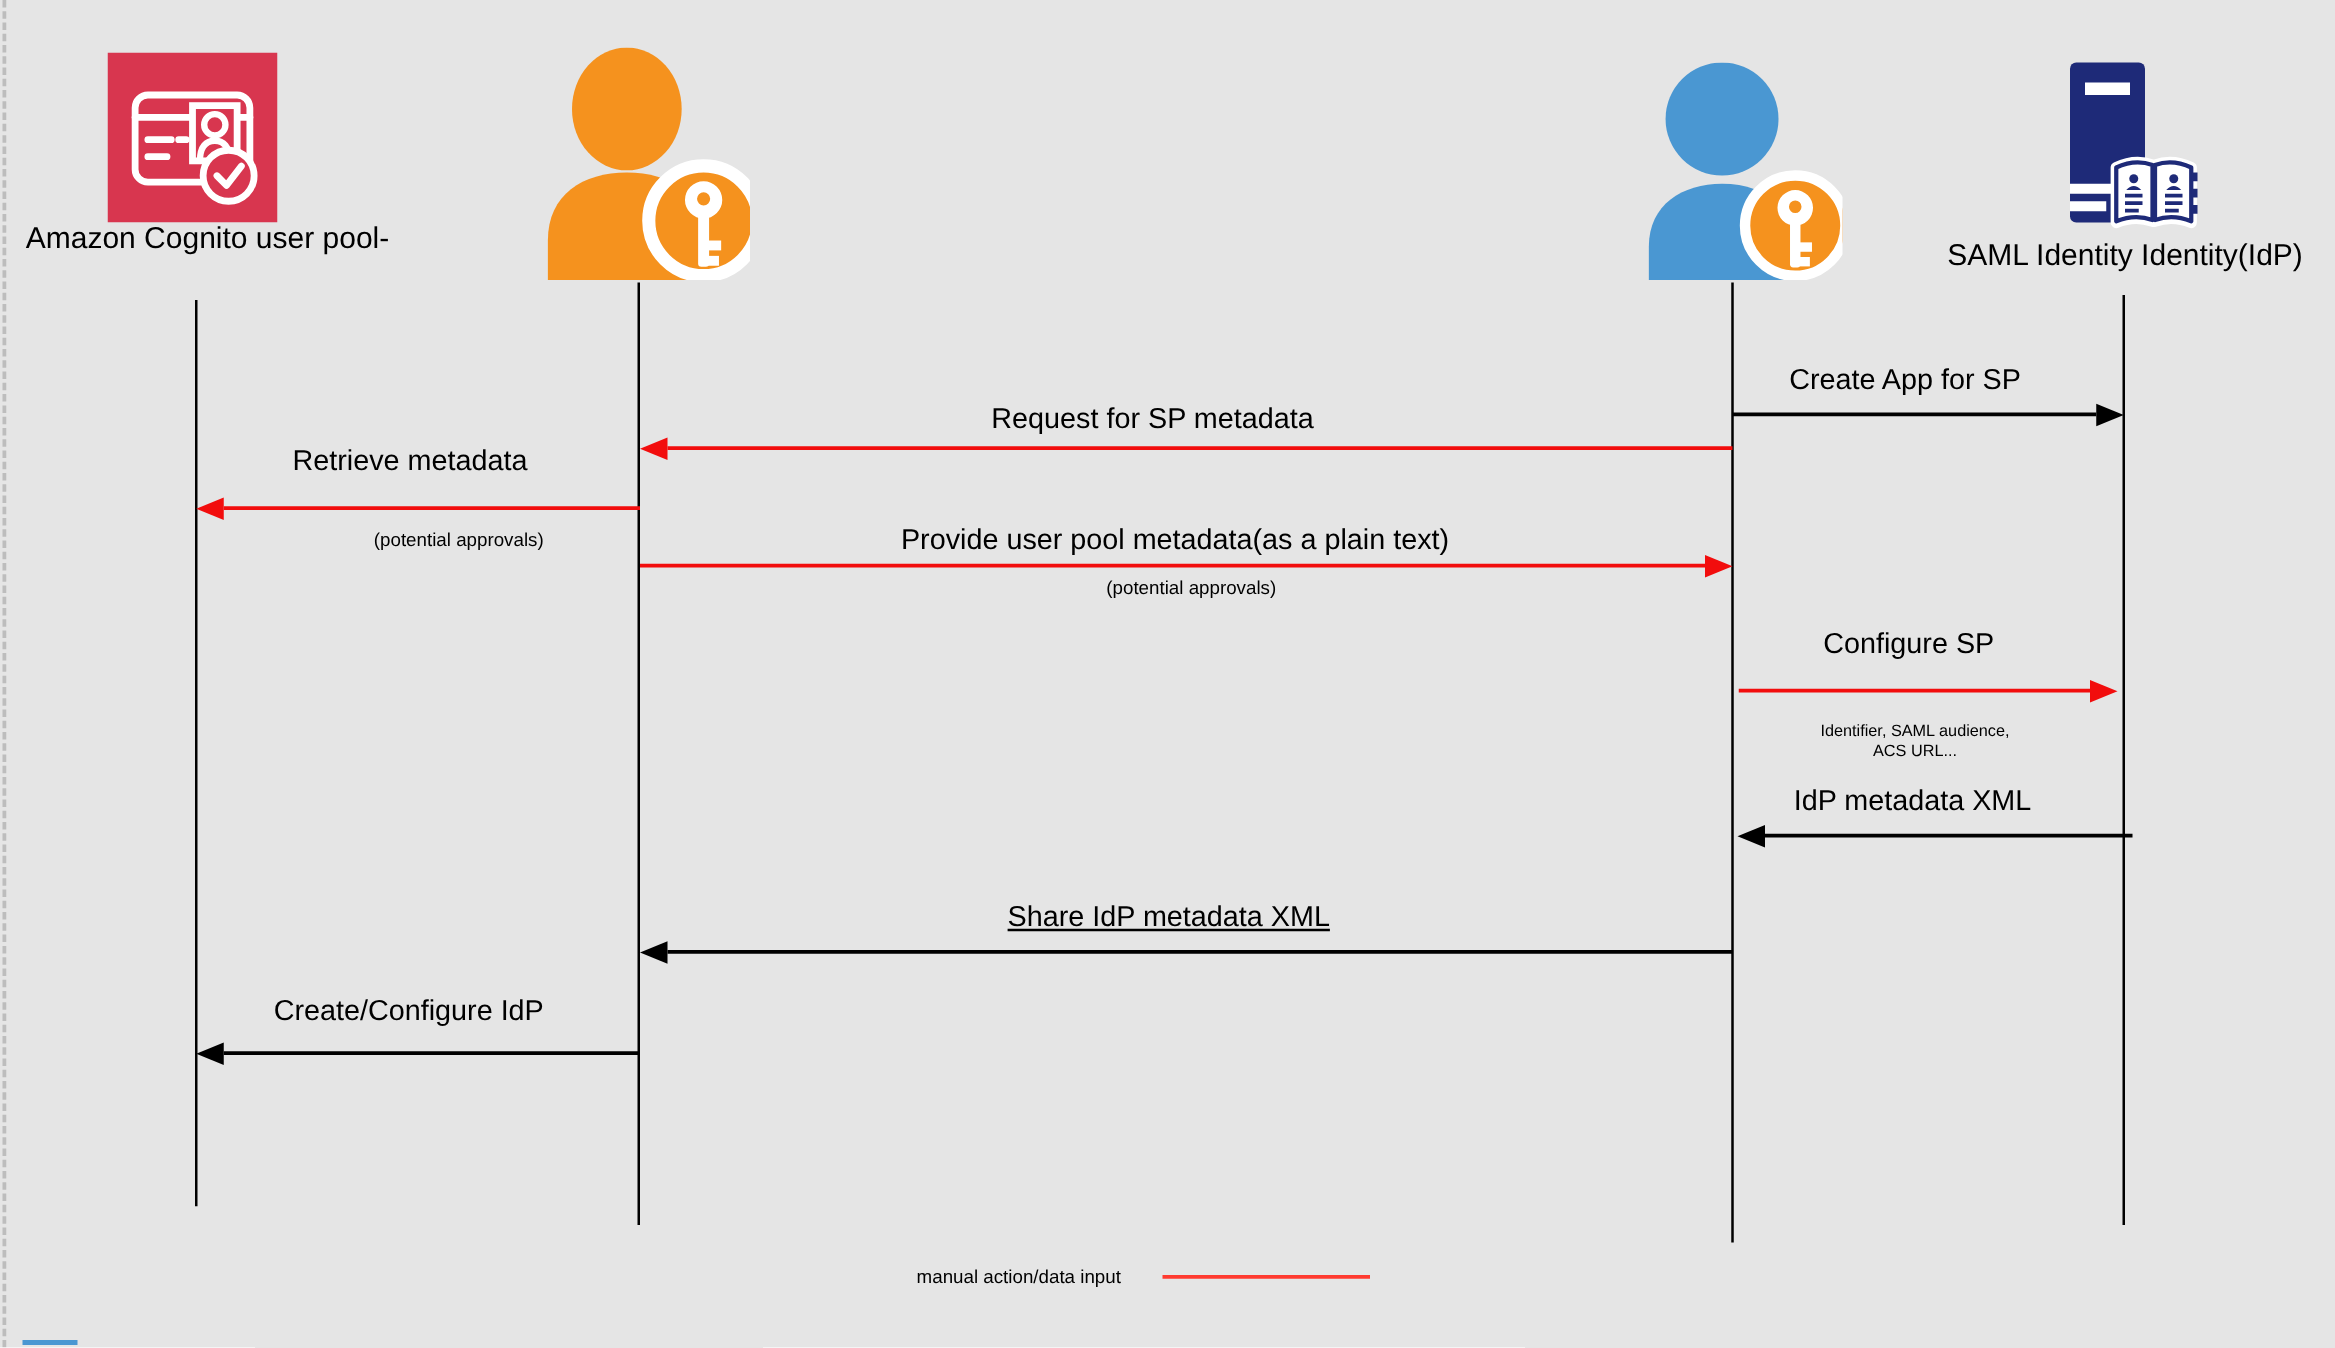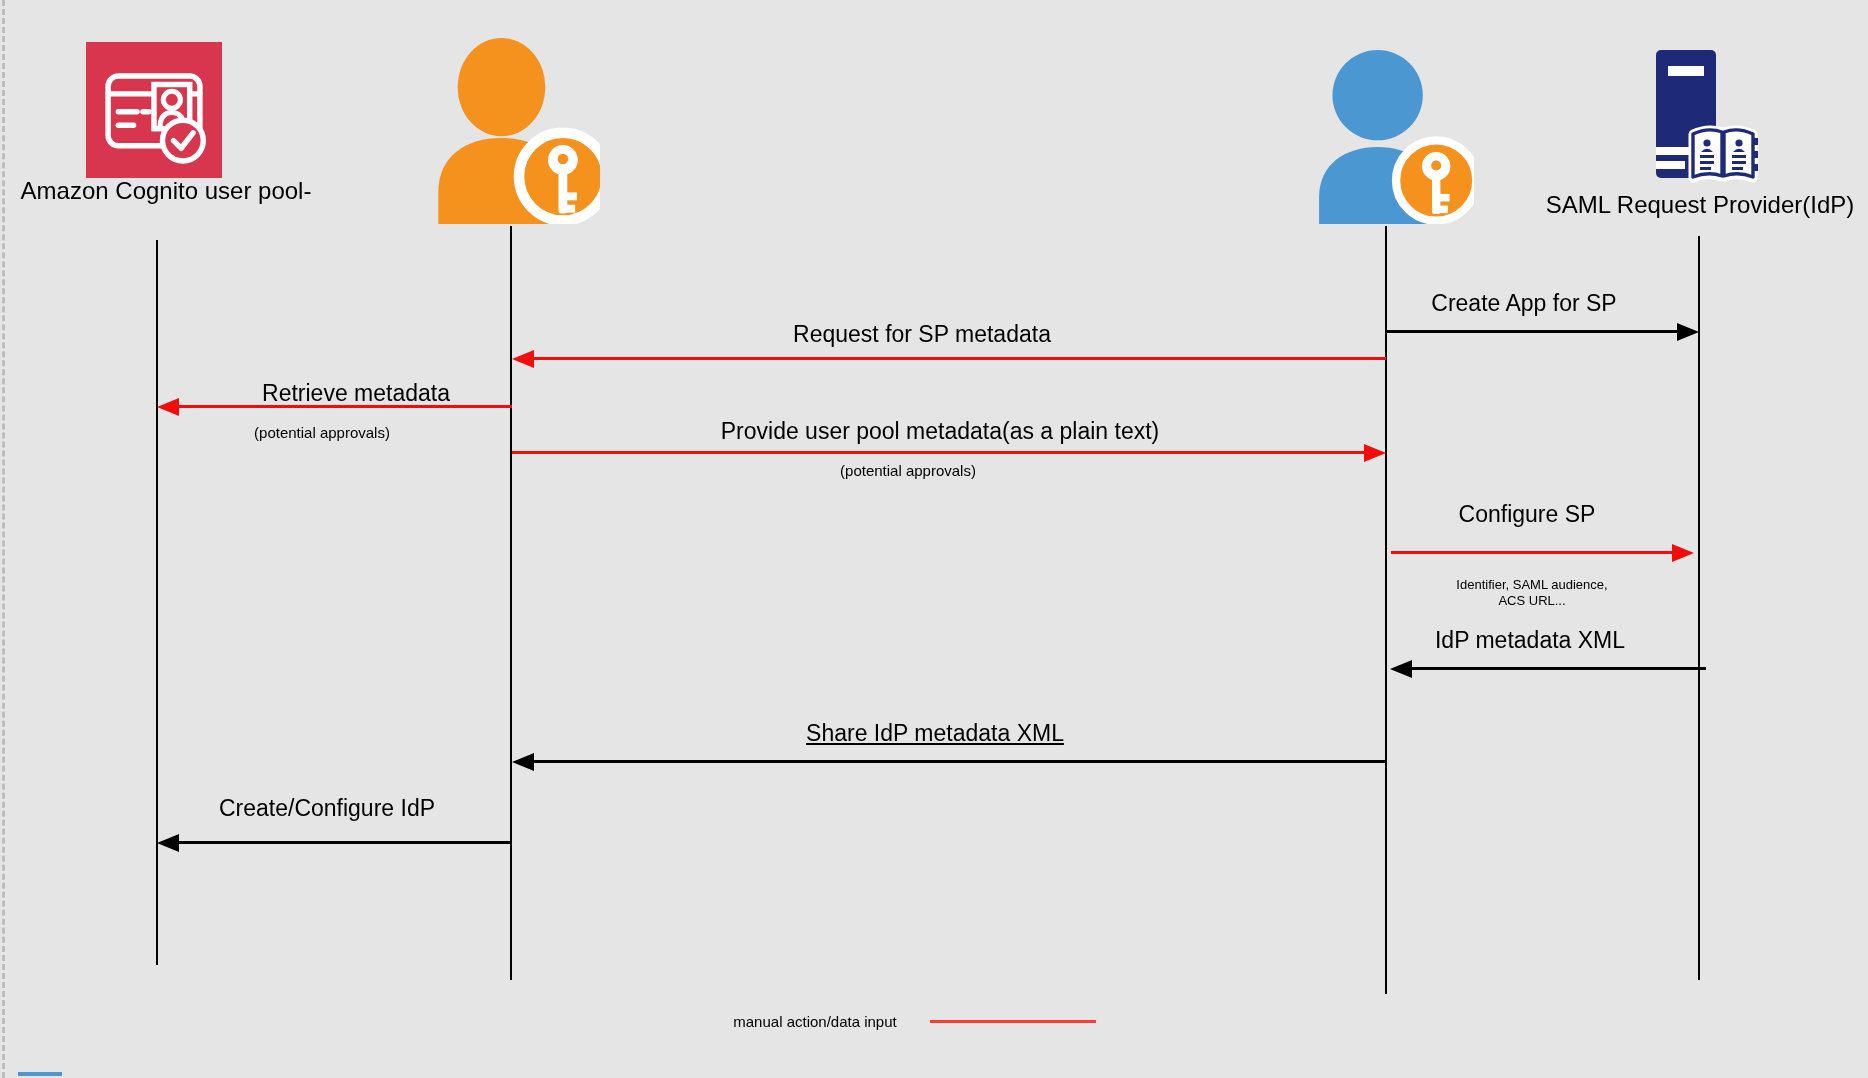--- a/index.html
+++ b/index.html
@@ -22,21 +22,21 @@
   .aline { position:absolute; height:3px; background:currentColor; }
   .ahead { position:absolute; width:0; height:0; border-top:9px solid transparent; border-bottom:9px solid transparent; }
   .ahead.right { border-left:22px solid; }
   .ahead.left  { border-right:22px solid; }
   .msg-label {
     position:absolute; transform:translateX(-50%); white-space:nowrap;
     font-size:23px; color:#000;
   }
   .msg-note {
     position:absolute; transform:translateX(-50%); white-space:nowrap;
-    font-size:15px; color:#000;
+    font-size:15px; color:#000;margin-left:45px;
   }
   .msg-note-sm {
     position:absolute; transform:translateX(-50%); white-space:nowrap;
     font-size:13px; color:#000; text-align:center;
   }
   .legend-label {
     position:absolute; transform:translateX(-50%); white-space:nowrap;
     font-size:15px; color:#000;
   }
   .legend-line { position:absolute; left:930px; top:1020px; width:166px; height:3px; background:#ff3b30; }
@@ -120,38 +120,38 @@
 
         <circle cx="86" cy="95" r="3.6" fill="#1e2a78"></circle>
         <path d="M80 104 Q86 97.5 92 104 Z" fill="#1e2a78"></path>
         <rect x="79" y="107" width="14" height="3" fill="#1e2a78"></rect>
         <rect x="79" y="113" width="14" height="3" fill="#1e2a78"></rect>
         <rect x="79" y="119" width="11" height="3" fill="#1e2a78"></rect>
       </g>
     </svg>
   </div>
   <div class="actor-label" style="left:1700px; top:189px;">
-    <div>SAML Request Provider(IdP)</div>
+    <div>SAML Identity Identity(IdP)</div>
   </div>
   <div class="lifeline" style="left:1698px; top:236px; height:744px;"></div>
 
   <div class="msg" style="color:#000000;">
     <div class="msg-label" style="left:1524px; top:290px;">Create App for SP</div>
     <div class="aline" style="left:1386px; top:330px; width:291px;"></div>
     <div class="ahead right" style="left:1677px; top:323px;"></div>
   </div>
 
   <div class="msg" style="color:#f20d0d;">
     <div class="msg-label" style="left:922px; top:321px;">Request for SP metadata</div>
     <div class="aline" style="left:534px; top:357px; width:852px;"></div>
     <div class="ahead left" style="left:512px; top:350px;"></div>
   </div>
 
   <div class="msg" style="color:#f20d0d;">
-    <div class="msg-label" style="left:328px; top:380px;margin-left:28px;">Retrieve metadata</div>
+    <div class="msg-label" style="left:328px; top:355px;">Retrieve metadata</div>
     <div class="aline" style="left:179px; top:405px; width:333px;"></div>
     <div class="ahead left" style="left:157px; top:398px;"></div>
     <div class="msg-note" style="left:322px; top:424px;">(potential approvals)</div>
   </div>
 
   <div class="msg" style="color:#f20d0d;">
     <div class="msg-label" style="left:940px; top:418px;">Provide user pool metadata(as a plain text)</div>
     <div class="aline" style="left:512px; top:451px; width:852px;"></div>
     <div class="ahead right" style="left:1364px; top:444px;"></div>
     <div class="msg-note" style="left:908px; top:462px;">(potential approvals)</div>

